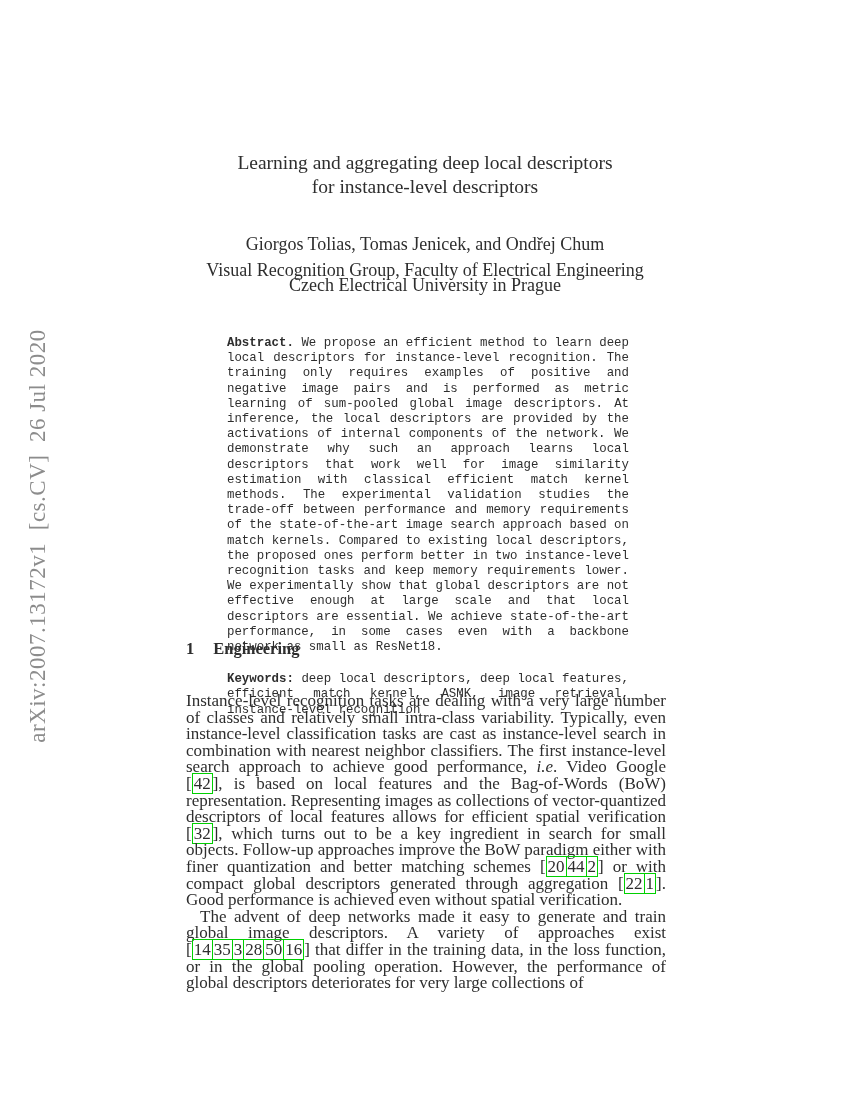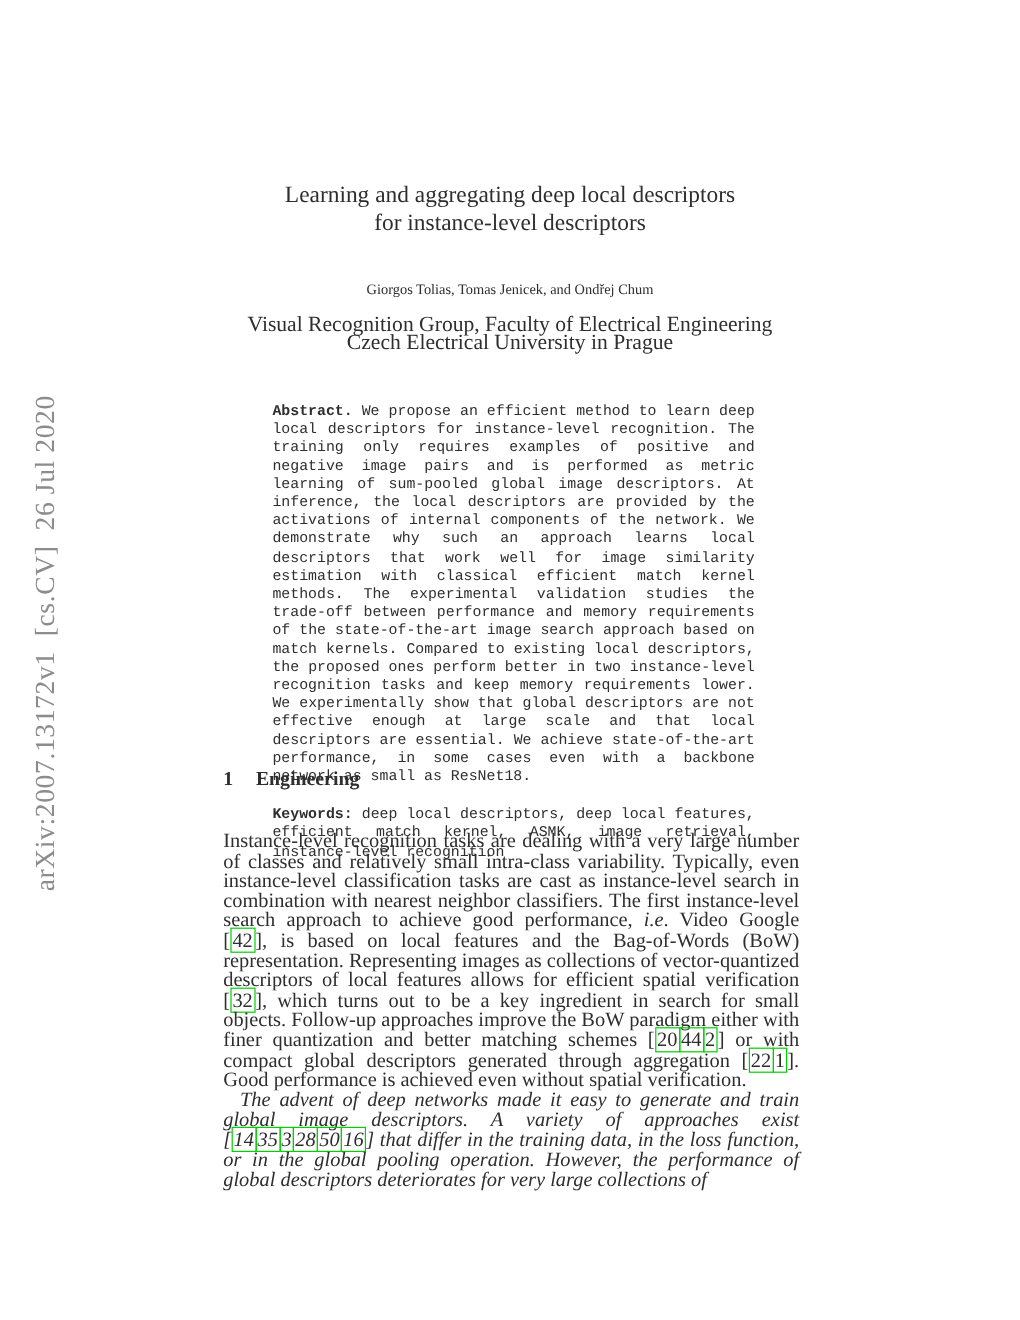--- a/index.html
+++ b/index.html
@@ -37,21 +37,21 @@
     line-height: 23.5px;
     font-weight: normal;
   }
 
   .authors {
     position: absolute;
     top: 234px;
     left: 0;
     width: 100%;
     text-align: center;
-    font-size: 12px;
+    font-size: 18px;
   }
 
   .affiliation {
     position: absolute;
     top: 263px;
     left: 0;
     width: 100%;
     text-align: center;
     font-size: 18px;
     line-height: 15px;
@@ -84,21 +84,21 @@
   }
   .sec-title { margin-left: 19px; }
 
   .body-paragraphs {
     margin-top: 34px;
     font-size: 17px;
     line-height: 16.6px;
     text-align: justify;
   }
   .para { margin: 0; }
-  .para.indent { text-indent: 14px; font-style: italic; }
+  .para.indent { text-indent: 14px; }
   .it { font-style: italic; }
 
   .citegroup { white-space: nowrap; }
   .citebox {
     border: 1px solid #00d000;
     padding: 0 1px;
   }
   .citebox + .citebox { margin-left: -1px; }
 </style>
 </head>

